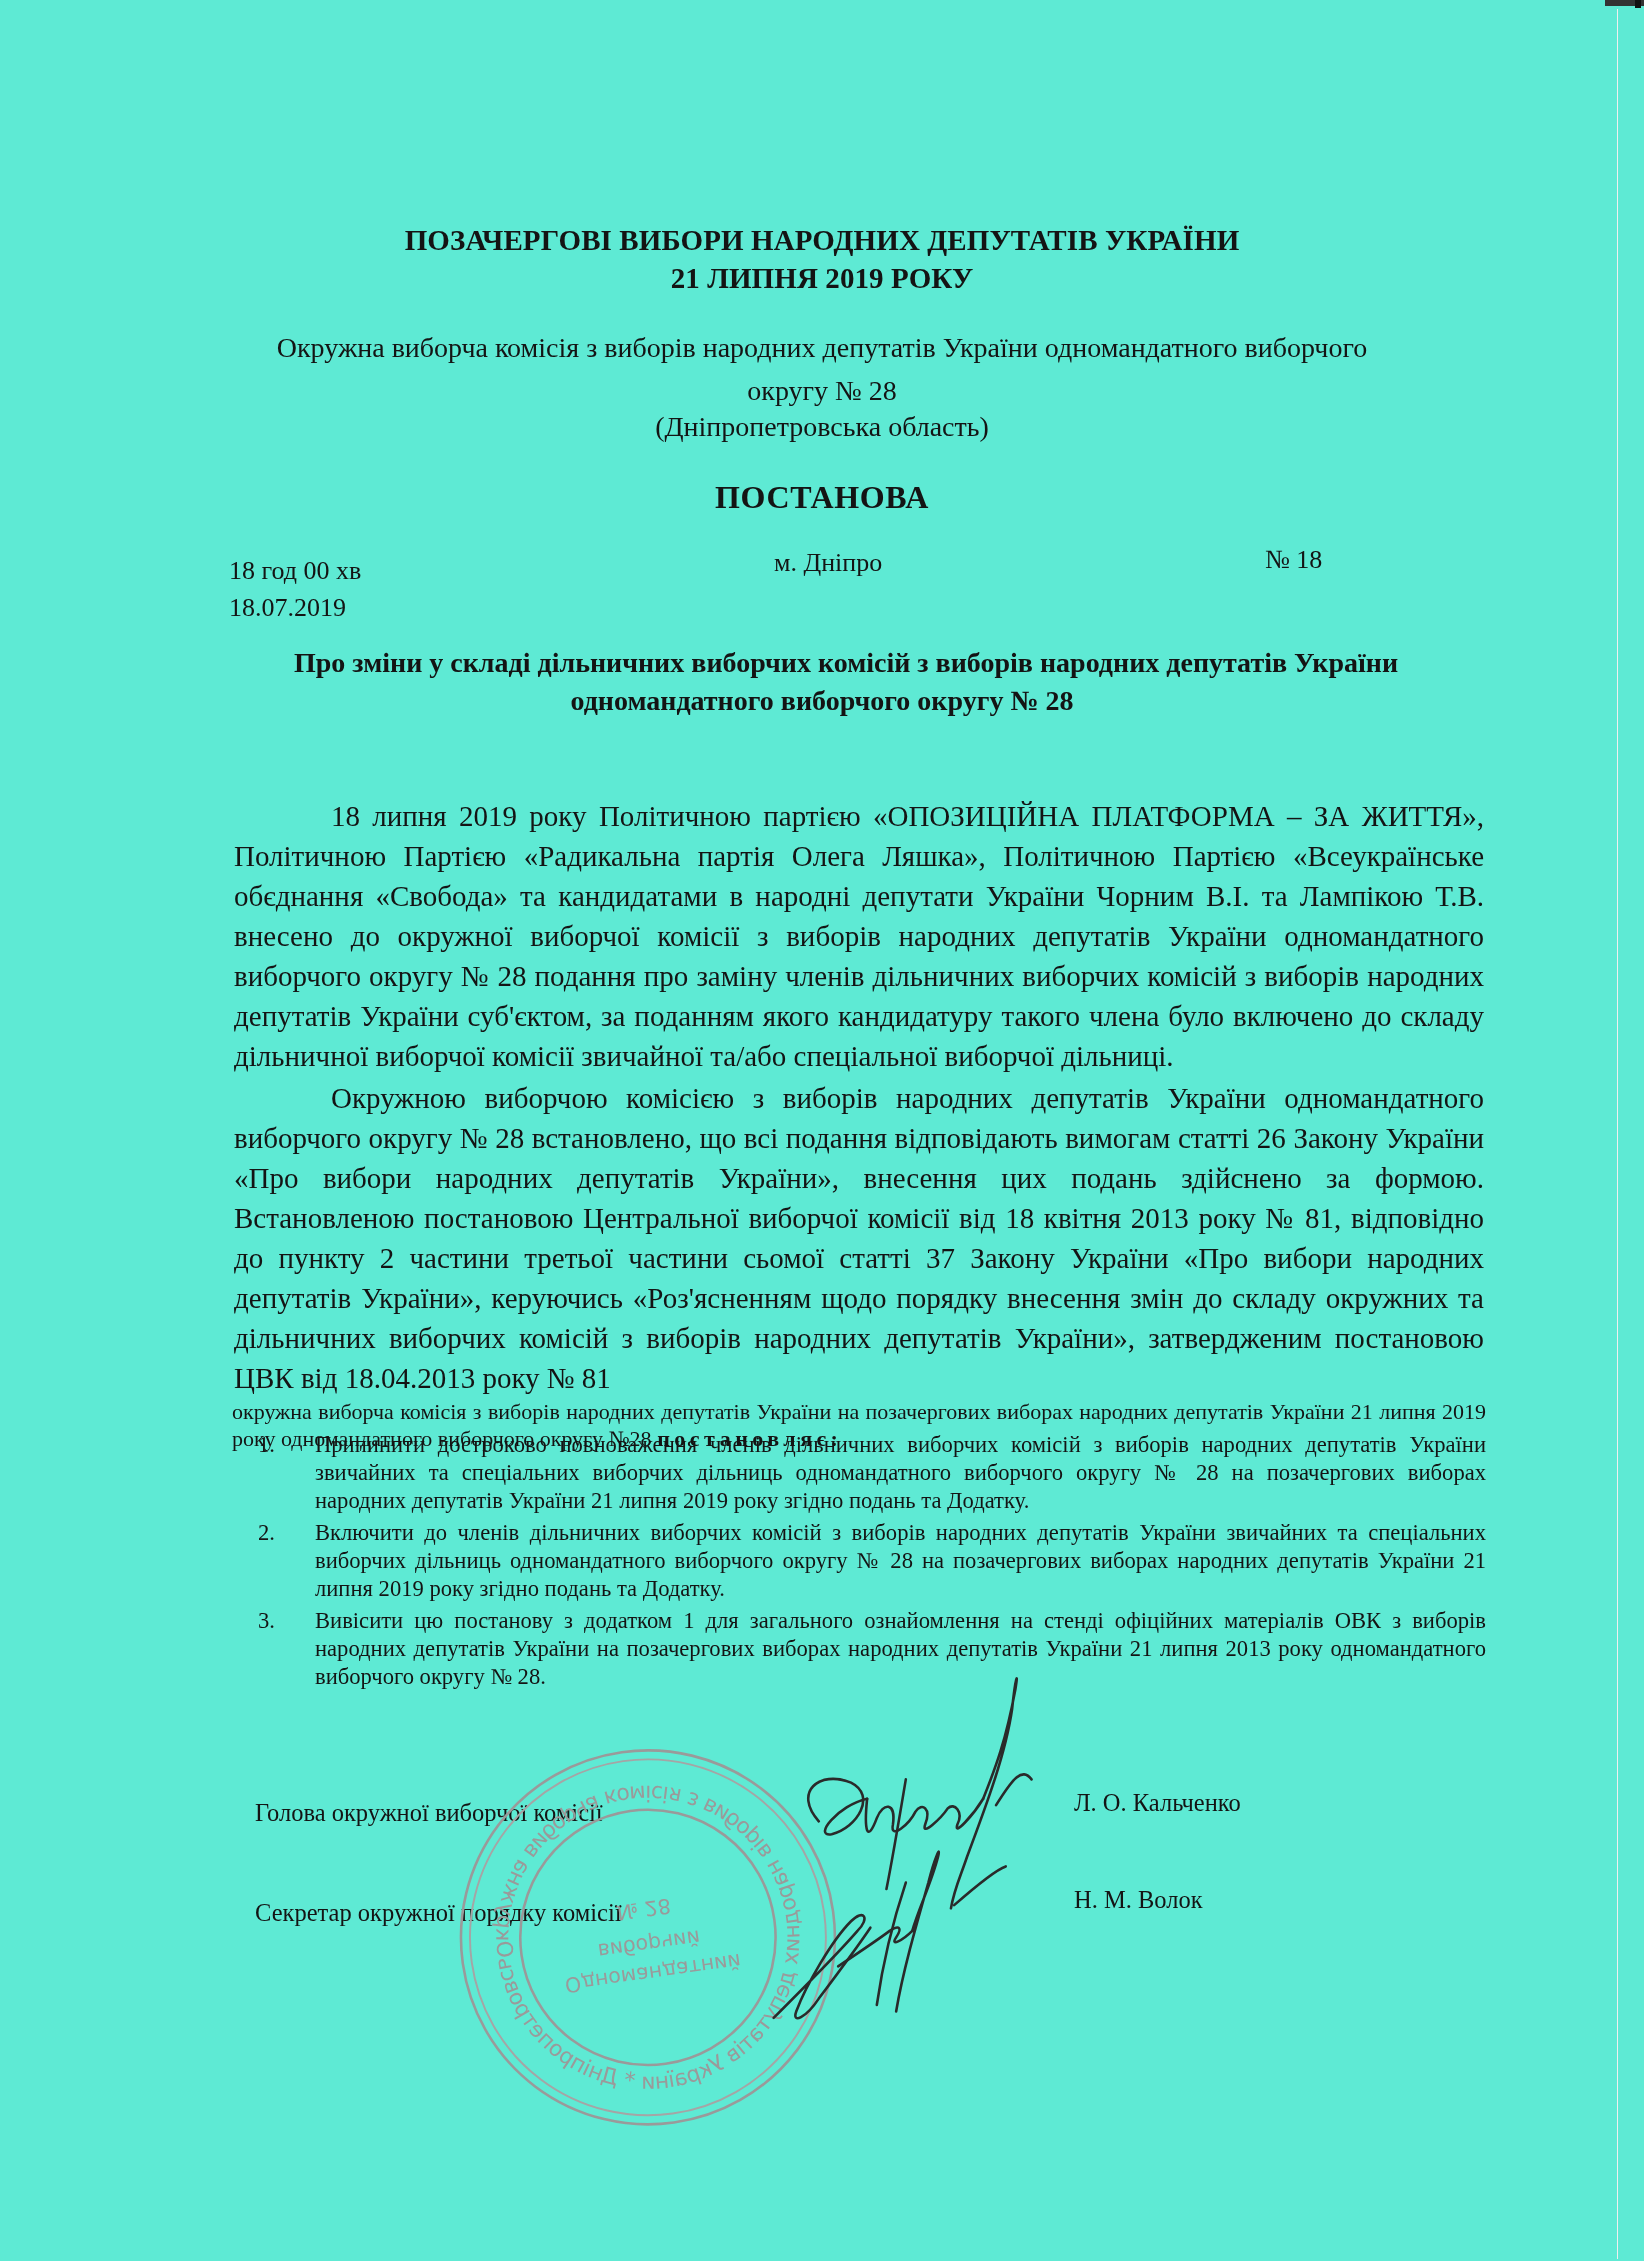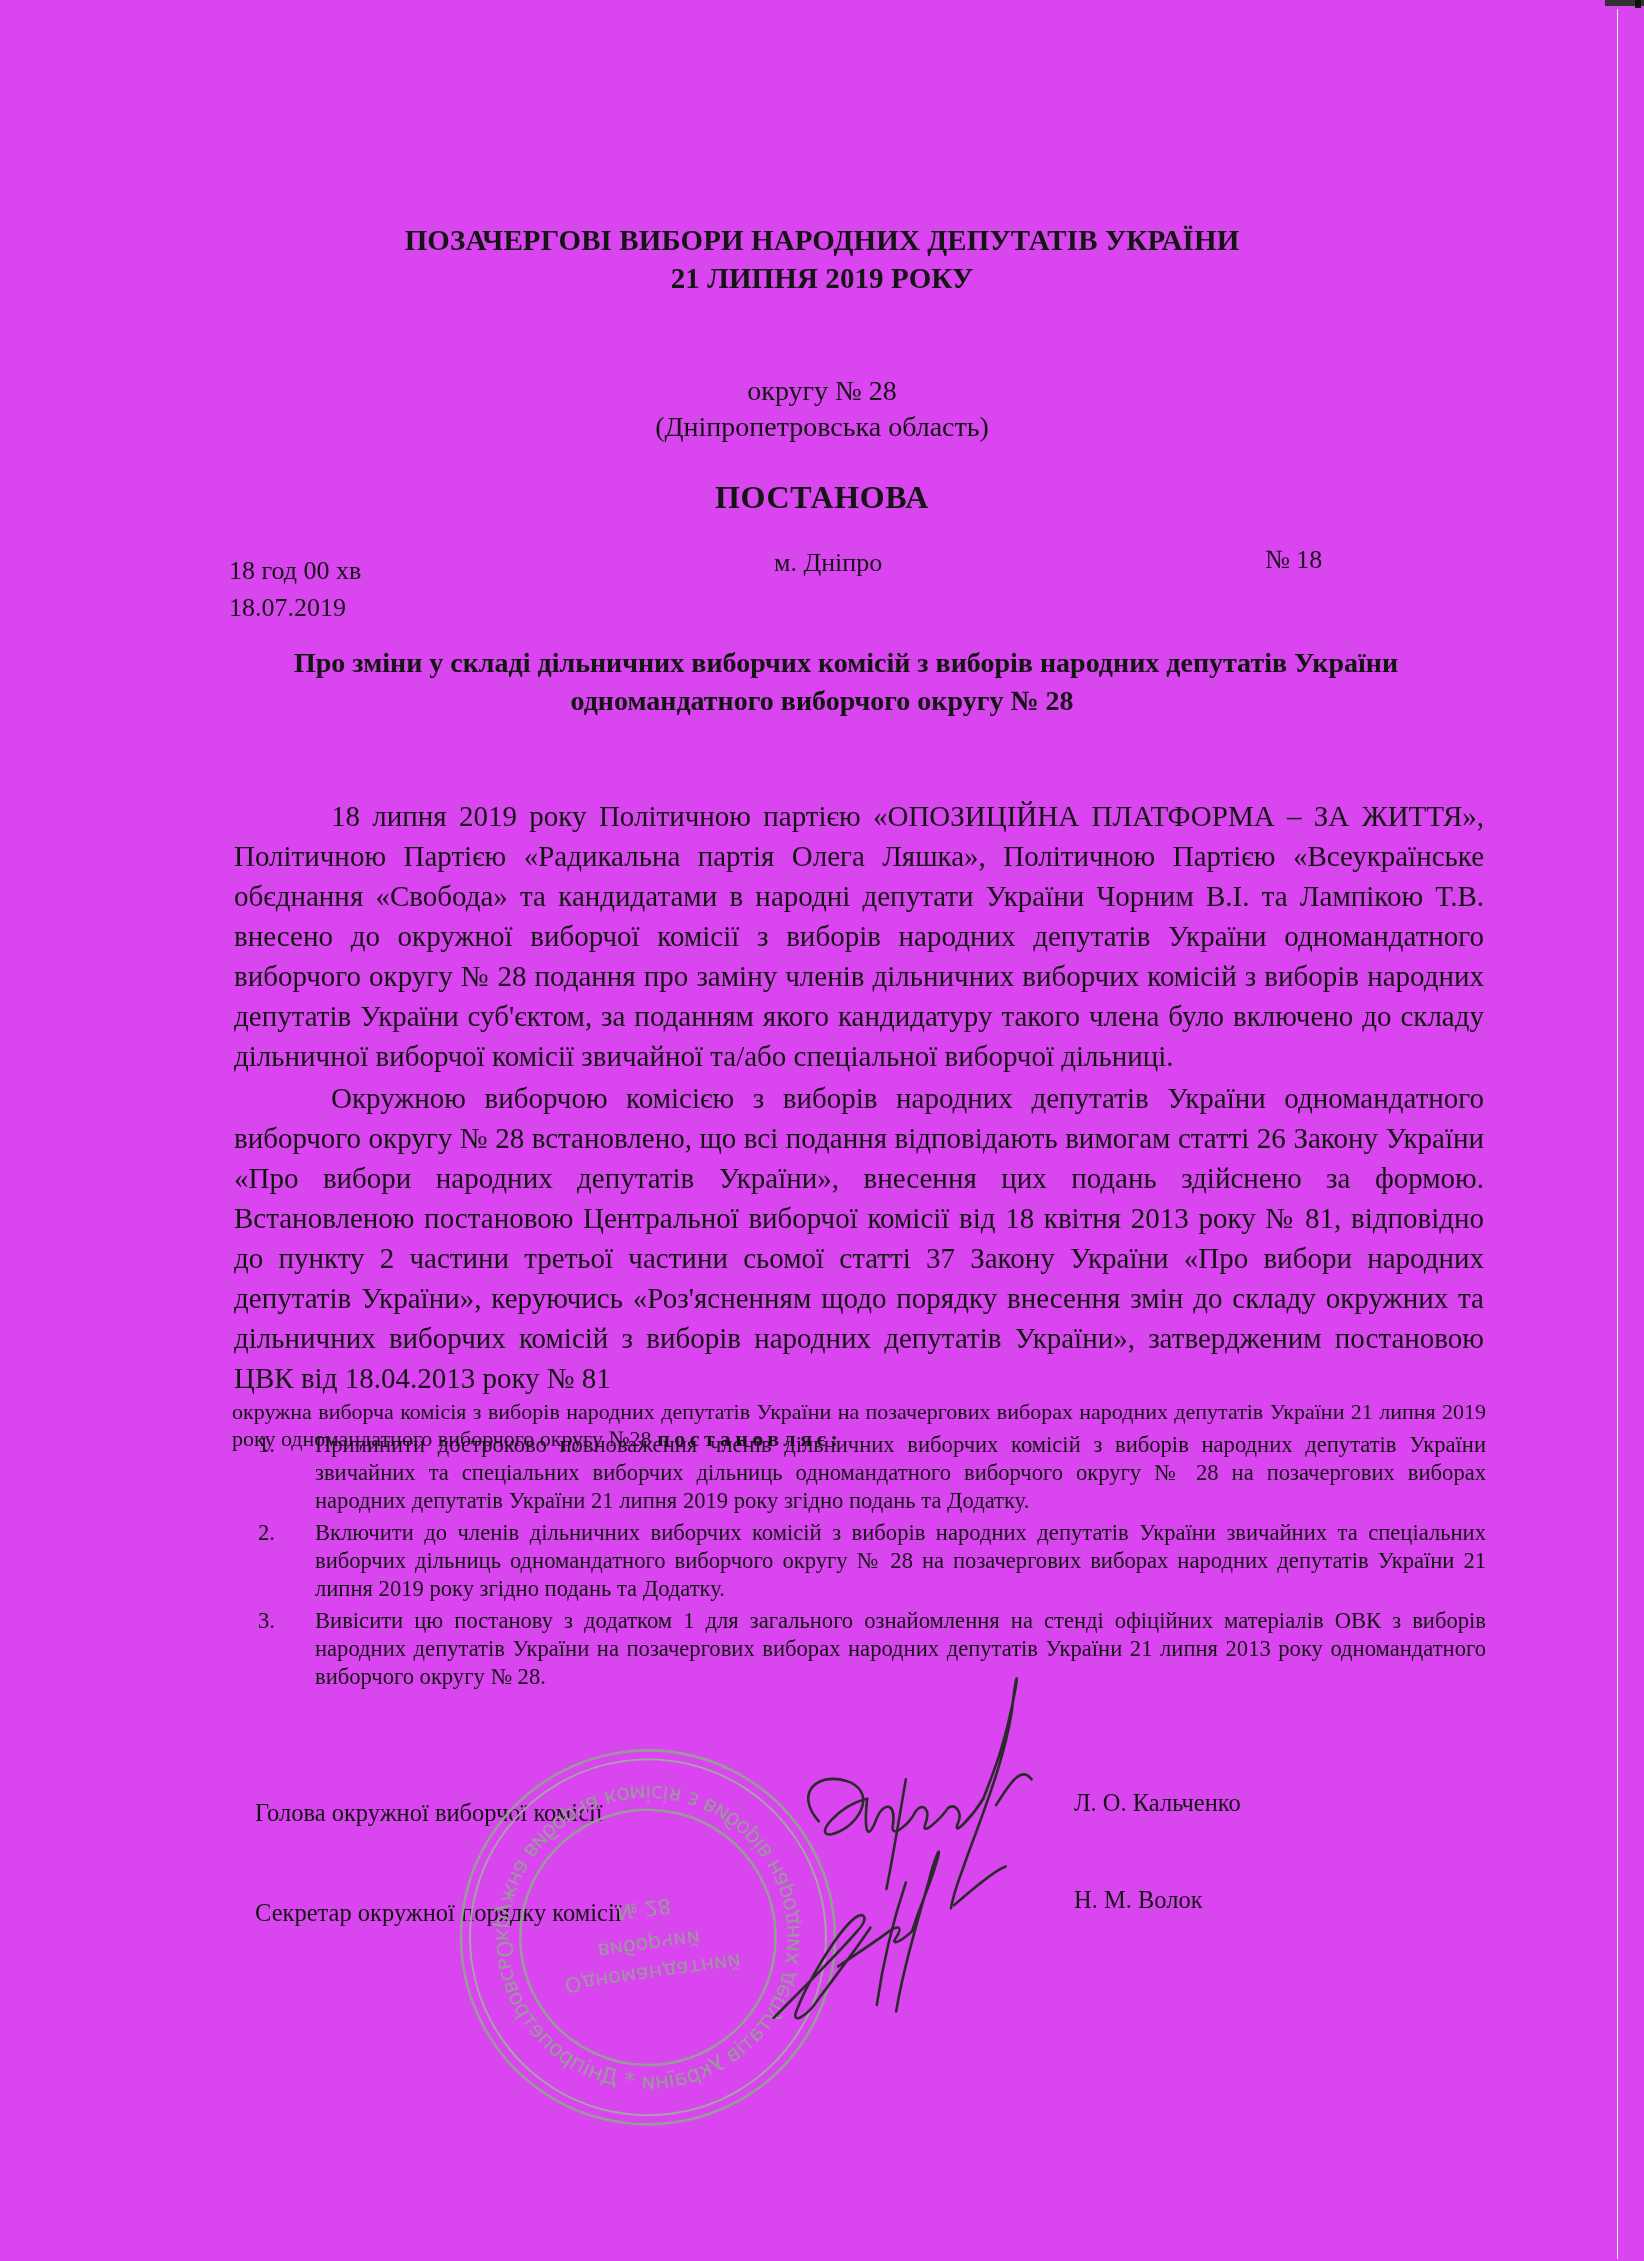--- a/index.html
+++ b/index.html
@@ -1,18 +1,18 @@
 <!DOCTYPE html>
 <html style="font-size:10.3px"><head>
 <meta charset="utf-8">
 <style>
   html, body { margin:0; padding:0; background:#ffffff; }
   body { width:1644px; height:2261px; position:relative; overflow:hidden;
          font-family:"Liberation Serif","DejaVu Serif",serif; color:#141414; }
-  .page { position:absolute; left:0; top:0; width:1644px; height:2261px; background:#d946ef; }
+  .page { position:absolute; left:0; top:0; width:1644px; height:2261px; background:#5eead4; }
   .scan-bar { position:absolute; right:0; top:0; width:39px; height:6.4px; background:#333; }
   .scan-bar2 { position:absolute; right:2.6px; top:0; width:6.4px; height:7.7px; background:#111; }
   .scan-edge { position:absolute; right:26px; top:9px; width:0.6px; height:2250px; background:#efefef; }
   .line { position:absolute; white-space:nowrap; }
   .center { left:0; width:1644px; text-align:center; }
   .title { font-weight:bold; font-size:29px; letter-spacing:0.1px; }
   .sub { font-size:28px; }
   .heading { font-weight:bold; font-size:32px; letter-spacing:0.6px; }
   .meta { font-size:26px; }
   .subject { font-weight:bold; font-size:28px; }
@@ -32,20 +32,21 @@
 
 <div class="page">
 
   <div class="scan-bar"></div>
   <div class="scan-bar2"></div>
   <div class="scan-edge"></div>
 
   <div class="line center title" style="top:224px;">ПОЗАЧЕРГОВІ ВИБОРИ НАРОДНИХ ДЕПУТАТІВ УКРАЇНИ</div>
   <div class="line center title" style="top:262px;">21 ЛИПНЯ 2019 РОКУ</div>
 
+  <div class="line center sub" style="top:332px;">Окружна виборча комісія з виборів народних депутатів України одномандатного виборчого</div>
   <div class="line center sub" style="top:375px;">округу № 28</div>
   <div class="line center sub" style="top:411px;">(Дніпропетровська область)</div>
 
   <div class="line center heading" style="top:479px;">ПОСТАНОВА</div>
 
   <div class="line meta" style="top:556px; left:229px;">18 год 00 хв</div>
   <div class="line meta" style="top:593px; left:229px;">18.07.2019</div>
   <div class="line meta" style="top:548px; left:774px;">м. Дніпро</div>
   <div class="line meta" style="top:545px; left:1265px;">№ 18</div>
 

